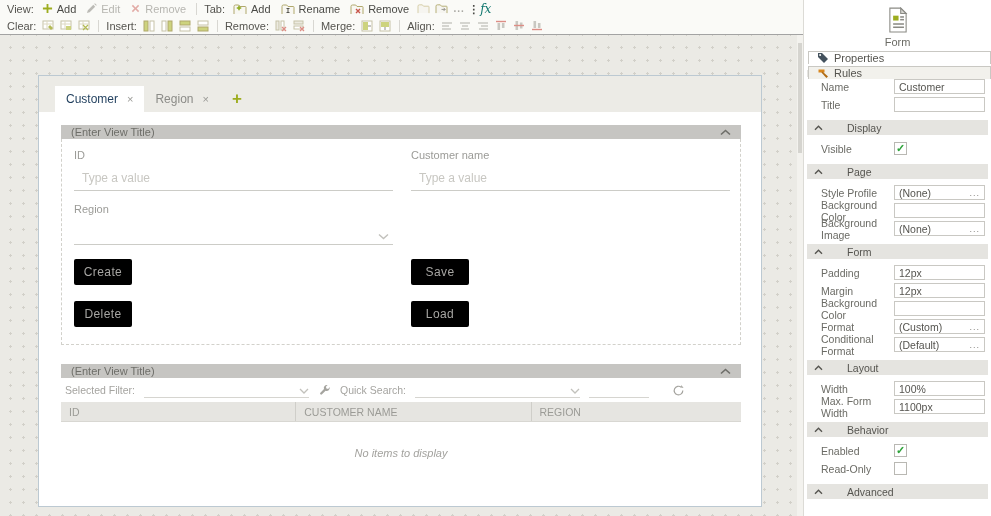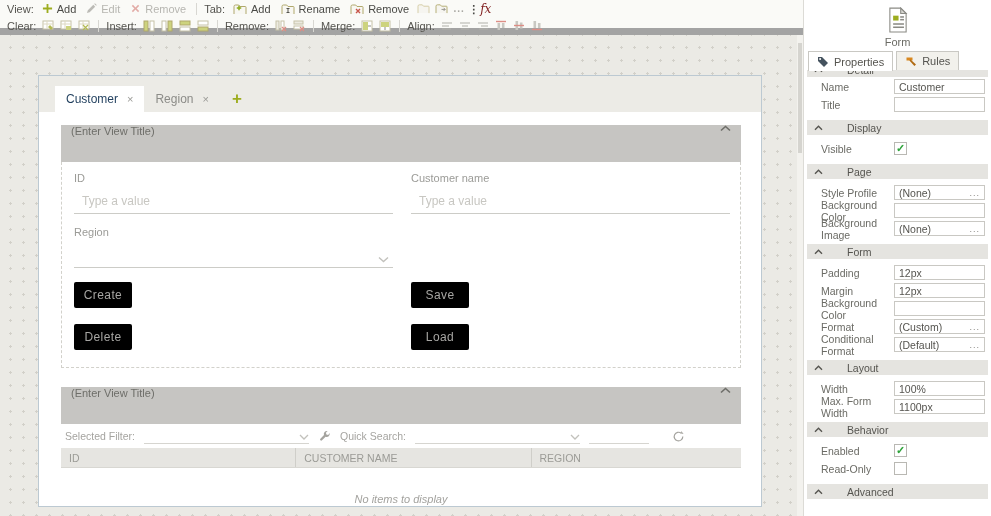--- a/index.html
+++ b/index.html
@@ -2,49 +2,49 @@
 <html><head>
 <meta charset="utf-8">
 <style>
   * { box-sizing: border-box; margin: 0; padding: 0; }
   html,body { width: 991px; height: 516px; overflow: hidden; }
   body { font-family: "Liberation Sans", sans-serif; background: #fff; position: relative; color:#4a4a46; }
   svg { display:block; }
   .i { display:inline-block; flex:none; }
 
   
-  .toolbar { position:absolute; top:0; left:0; width:991px; height:35px; background:#fafaf7; border-bottom:7px solid #a3a3a3; font-size:11px; }
+  .toolbar { position:absolute; top:0; left:0; width:991px; height:35px; background:#fafaf7; border-bottom:1px solid #a3a3a3; font-size:11px; }
   .tb-row { display:flex; align-items:center; height:17px; padding:0 5px; }
   .tb-label { color:#55544f; margin:0 3px 0 2px; }
   .tb-btn { display:flex; align-items:center; gap:4px; padding:0 5px; height:15px; cursor:default; }
   .tb-btn .txt { color:#4a4a46; }
   .tb-btn.disabled .txt { color:#b7b6b1; }
   .tb-sep { width:1px; height:12px; background:#d8d7d2; margin:0 5px; }
   .tb-ico { display:flex; align-items:center; justify-content:center; width:18px; height:15px; }
-  .fx { font-family:"DejaVu Serif", serif; font-style:italic; font-size:12px; color:#7f1d1d; padding:0 6px; }
+  .fx { font-family:"DejaVu Serif", serif; font-style:italic; font-size:12px; color:#0f766e; padding:0 6px; }
   .dots3 { color:#a9a8a3; letter-spacing:1px; font-weight:bold; font-size:10px; }
   .vdots { color:#4a4a46; font-weight:bold; font-size:11px; line-height:4px; width:6px; text-align:center; }
 
   
   .canvas { position:absolute; top:35px; left:0; width:797px; height:481px;
     background-color:#ebeae5;
     background-image: radial-gradient(#d2d0c9 1px, transparent 1.3px);
     background-size: 13px 13px; background-position: 4px 6px; }
   .vscroll { position:absolute; top:35px; left:797px; width:6px; height:481px; background:#f3f2ee; }
   .vscroll-thumb { position:absolute; top:8px; left:1px; width:4px; height:110px; background:#d5d4cf; }
 
   .form-container { position:absolute; left:38px; top:40px; width:724px; height:432px; border:1px solid #bcc9d2; background:#ecebe6; }
   .tab-strip { height:36px; display:flex; align-items:flex-end; padding-left:16px; }
   .d-tab { height:26px; display:flex; align-items:center; gap:9px; padding:0 11px; font-size:12px; color:#8c8c88; }
   .d-tab.active { background:#fff; color:#1e3d5c; }
   .d-close { font-size:11px; color:#9a9a96; }
   .add-tab { color:#9dad1f; font-size:17px; font-weight:bold; margin-left:12px; padding-bottom:3px; }
   .form-body { background:#fff; height:394px; padding:13px 20px 0 22px; }
 
-  .view-titlebar { height:37px; background:#c6c5c2; color:#6e6e69; font-size:11px; display:flex; align-items:flex-start; justify-content:space-between; padding:0 10px; }
+  .view-titlebar { height:14px; background:#c6c5c2; color:#6e6e69; font-size:11px; display:flex; align-items:center; justify-content:space-between; padding:0 10px; }
   .view1-area { border:1px dashed #d2d1cb; border-top:none; height:206px; padding:10px 10px 0 12px; }
   .frow { display:flex; gap:18px; }
   .fcol { width:320px; }
   .flabel { font-size:11px; color:#9b9b97; height:17px; }
   .uinput { width:100%; height:25px; border:none; border-bottom:1px solid #ccccc7; font-size:12px; color:#55544f; background:transparent; padding:0 2px 0 8px; outline:none; font-family:"Liberation Sans",sans-serif; }
   .uinput::placeholder { color:#c8c7c2; }
   .udrop { width:100%; height:25px; border-bottom:1px solid #ccccc7; display:flex; align-items:flex-end; justify-content:flex-end; padding:0 4px 4px 0; }
   .mt12 { margin-top:12px; }
   .mt14 { margin-top:14px; }
   .mt16 { margin-top:16px; }
@@ -57,21 +57,21 @@
   .grid-header { display:flex; height:20px; background:#e6e5e1; font-size:10.5px; color:#9b9b96; border-bottom:1px solid #d8d7d2; }
   .gcell { display:flex; align-items:center; padding-left:8px; border-right:1px solid #cfcec9; }
   .gcell:last-child { border-right:none; }
   .gc1 { width:34.6%; } .gc2 { width:34.6%; } .gc3 { width:30.8%; }
   .grid-empty { height:62px; display:flex; align-items:center; justify-content:center; font-size:11px; font-style:italic; color:#a3a29e; }
 
   
   .panel { position:absolute; top:0; left:803px; width:188px; height:516px; background:#fff; border-left:1px solid #dcdbd6; font-size:10.5px; color:#6b6b65; overflow:hidden; }
   .widget-box { height:51px; display:flex; flex-direction:column; align-items:center; justify-content:flex-end; gap:3px; padding-bottom:3px; }
   .widget-label { font-size:11px; color:#6b6b65; }
-  .panel-tabs { display:flex; height:19px; padding-left:4px; gap:3px; position:relative; z-index:2; }
+  .panel-tabs { display:flex; height:19px; padding-left:4px; gap:3px; position:relative; z-index:2;flex-direction:column; }
   .p-tab { display:flex; align-items:center; gap:5px; padding:0 8px; height:19px; border:1px solid #c9c8c3; border-bottom:none; background:#f2f1ec; font-size:11px; color:#55544f; }
   .p-tab.active { background:#fff; height:20px; margin-bottom:-1px; }
   .clip-wrap { height:8px; overflow:hidden; margin:0 3px; position:relative; z-index:1; }
   .sec { height:15px; background:#e5e4e0; display:flex; align-items:center; gap:24px; padding:0 7px; color:#55544f; }
   .sec-m { margin:7px 3px 5px; }
   .clip-wrap .sec { transform:translateY(-8px); }
   .p-row { display:flex; align-items:center; height:17px; margin:0 6px 1px 17px; }
   .p-label { width:73px; flex:none; }
   .p-input { flex:1; height:15px; border:1px solid #c9c8c3; background:#fff; font-size:10.5px; color:#55544f; padding:0 4px; outline:none; font-family:"Liberation Sans",sans-serif; min-width:0; }
   .p-picker { flex:1; height:15px; border:1px solid #c9c8c3; background:#fff; display:flex; align-items:center; justify-content:space-between; padding:0 4px; color:#55544f; }

